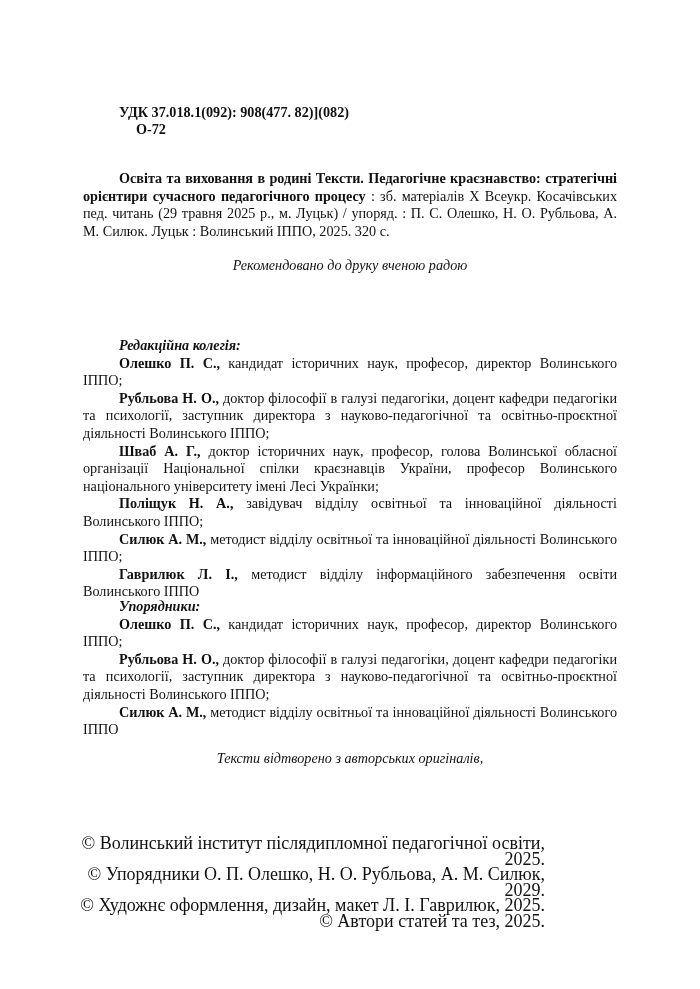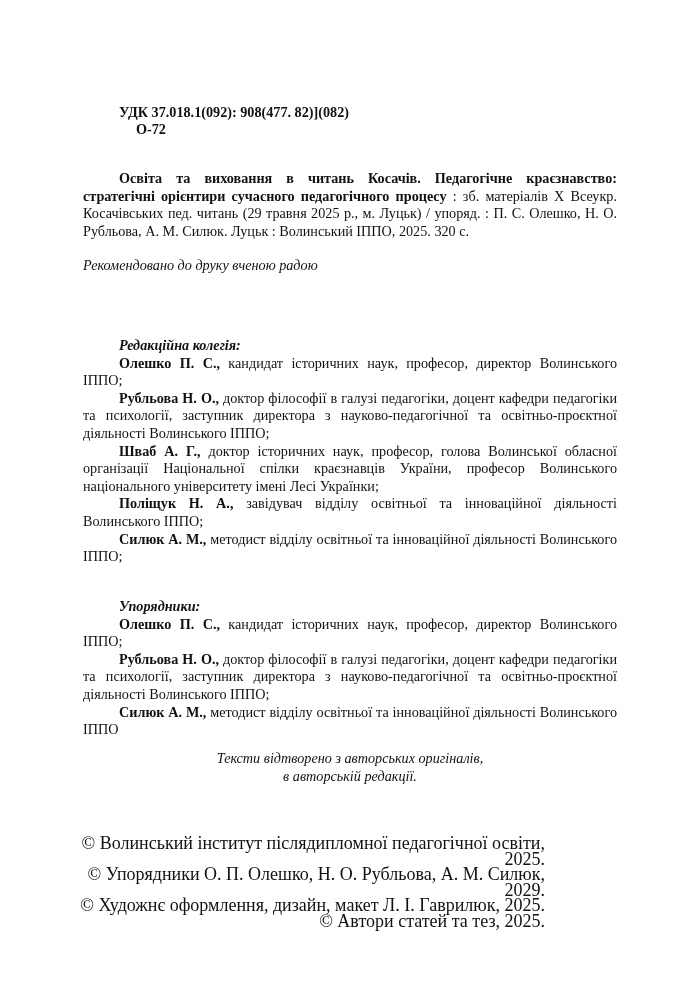--- a/index.html
+++ b/index.html
@@ -16,21 +16,21 @@
   .udk .code2 { padding-left: 17px; }
   .textblock {
     position: absolute; left: 83px; width: 534px;
     font-size: 14.2px; line-height: 17.6px; text-align: justify;
   }
   .para { text-indent: 36px; margin: 0; text-align: justify; }
   .bib { top: 170px; }
   .bold { font-weight: bold; }
   .approval {
     position: absolute; left: 83px; width: 534px; top: 257px;
-    font-style: italic; font-size: 14.2px; line-height: 17.6px;
+    text-align: center; font-style: italic; font-size: 14.2px; line-height: 17.6px;
   }
   .board { top: 324px; margin-top: 13px; }
   .compilers { top: 598px; }
   .sec-title { font-style: italic; font-weight: bold; text-indent: 36px; margin: 0; }
   .note {
     position: absolute; left: 83px; width: 534px; top: 750px;
     text-align: center; font-style: italic; font-size: 14.2px; line-height: 17.6px;
   }
   .copyright {
     position: absolute; right: 84px; top: 836px; width: 500px;
@@ -43,47 +43,47 @@
 
 <div class="page">
 
   <div class="udk">
     <div>УДК 37.018.1(092): 908(477. 82)](082)</div>
     <div class="code2">О-72</div>
   </div>
 
   <div class="textblock bib">
     <p class="para">
-      <span class="bold">Освіта та виховання в читань Косачів. Педагогічне краєзнавство: стратегічні орієнтири сучасного педагогічного процесу</span><span> : зб. матеріалів Х Всеукр. Косачівських пед. читань (29 травня 2025 р., м. Луцьк) / упоряд. : П. С. Олешко, Н. О. Рубльова, А. М. Силюк. Луцьк : Волинський ІППО, 2025. 320 с.</span>
+      <span class="bold">Освіта та виховання в родині Тексти. Педагогічне краєзнавство: стратегічні орієнтири сучасного педагогічного процесу</span><span> : зб. матеріалів Х Всеукр. Косачівських пед. читань (29 травня 2025 р., м. Луцьк) / упоряд. : П. С. Олешко, Н. О. Рубльова, А. М. Силюк. Луцьк : Волинський ІППО, 2025. 320 с.</span>
     </p>
   </div>
 
   <div class="approval">
     <span class="line">Рекомендовано до друку вченою радою</span>
   </div>
 
   <div class="textblock board">
     <p class="sec-title">Редакційна колегія:</p>
     <p class="para"><span class="bold">Олешко П. С.,</span><span> кандидат історичних наук, професор, директор Волинського ІППО;</span></p>
     <p class="para"><span class="bold">Рубльова Н. О.,</span><span> доктор філософії в галузі педагогіки, доцент кафедри педагогіки та психології, заступник директора з науково-педагогічної та освітньо-проєктної діяльності Волинського ІППО;</span></p>
     <p class="para"><span class="bold">Шваб А. Г.,</span><span> доктор історичних наук, професор, голова Волинської обласної організації Національної спілки краєзнавців України, професор Волинського національного університету імені Лесі Українки;</span></p>
     <p class="para"><span class="bold">Поліщук Н. А.,</span><span> завідувач відділу освітньої та інноваційної діяльності Волинського ІППО;</span></p>
     <p class="para"><span class="bold">Силюк А. М.,</span><span> методист відділу освітньої та інноваційної діяльності Волинського ІППО;</span></p>
+    <p class="para"><span class="bold">Гаврилюк Л. І.,</span><span> методист відділу інформаційного забезпечення освіти Волинського ІППО</span></p>
   </div>
 
   <div class="textblock compilers">
     <p class="sec-title">Упорядники:</p>
     <p class="para"><span class="bold">Олешко П. С.,</span><span> кандидат історичних наук, професор, директор Волинського ІППО;</span></p>
     <p class="para"><span class="bold">Рубльова Н. О.,</span><span> доктор філософії в галузі педагогіки, доцент кафедри педагогіки та психології, заступник директора з науково-педагогічної та освітньо-проєктної діяльності Волинського ІППО;</span></p>
     <p class="para"><span class="bold">Силюк А. М.,</span><span> методист відділу освітньої та інноваційної діяльності Волинського ІППО</span></p>
   </div>
 
   <div class="note">
     <span class="line">Тексти відтворено з авторських оригіналів,</span>
-    <span class="line">в авторській редакції.</span>
   </div>
 
   <div class="copyright">
     <span class="line">© Волинський інститут післядипломної педагогічної освіти, 2025.</span>
     <span class="line">© Упорядники О. П. Олешко, Н. О. Рубльова, А. М. Силюк, 2029.</span>
     <span class="line">© Художнє оформлення, дизайн, макет Л. І. Гаврилюк, 2025.</span>
     <span class="line">© Автори статей та тез, 2025.</span>
   </div>
 
 </div>

